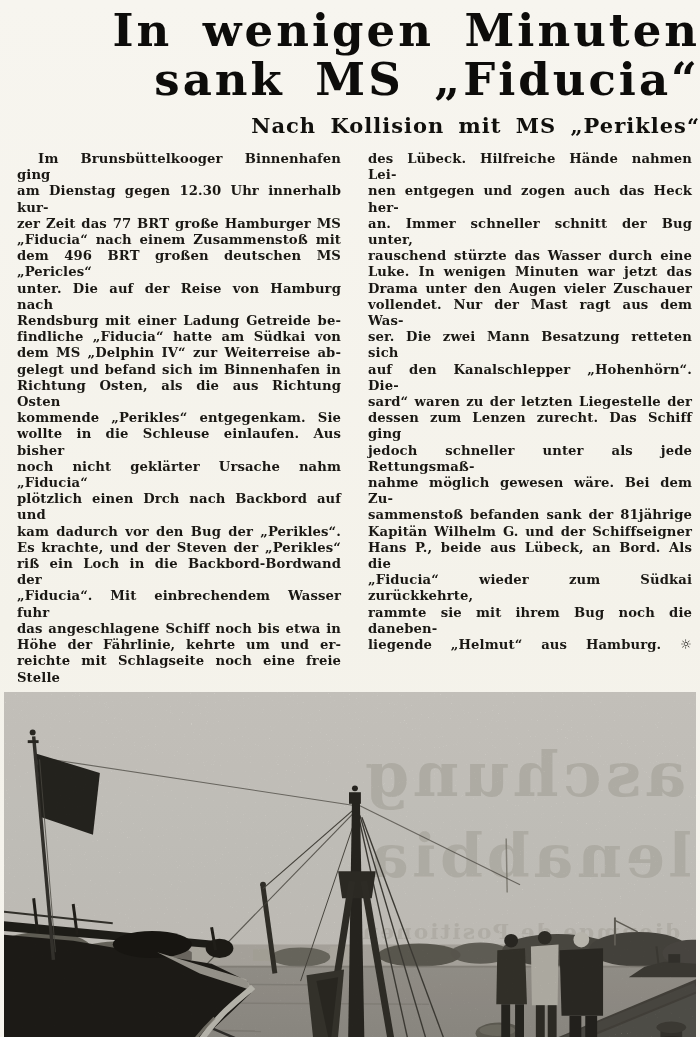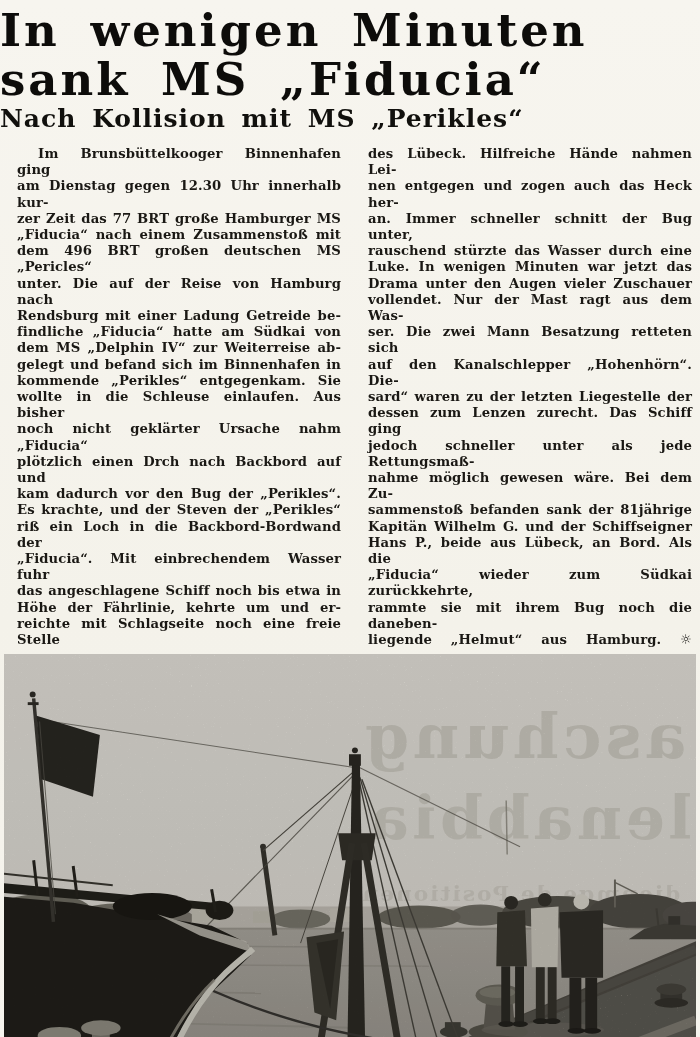--- a/index.html
+++ b/index.html
@@ -5,28 +5,28 @@
   html,body{margin:0;padding:0;}
   .page{
     position:relative;
     width:700px;height:1037px;
     background:#f6f4ee;
     background-image:linear-gradient(180deg,#f7f5ef 0%,#f4f2ea 60%,#f6f4ee 100%);
     font-family:"DejaVu Serif","Liberation Serif",serif;
     color:#161410;
     overflow:hidden;
   }
-  .head{ text-align:left; padding-top:6px; }
+  .head{ text-align:right; padding-top:6px;padding-left:12px; }
   .hl{
     font-size:45px; line-height:49px; font-weight:700;
     letter-spacing:3px; word-spacing:12px; color:#0d0c0a;
   }
   .sub{
-    margin-top:0;
-    font-size:25px; font-weight:700; letter-spacing:1px; word-spacing:6px;
+    margin-top:9px;
+    font-size:21px; font-weight:700; letter-spacing:1px; word-spacing:6px;
     color:#11100d;
   }
   .cols{
     display:flex; gap:18px; padding:0 8px; margin-top:13px;
   }
   .col{ flex:1; min-width:0; }
   .bline{
     font-size:13.2px; line-height:16.2px; font-weight:700;
     text-align:justify; text-align-last:justify;
     word-spacing:1px; letter-spacing:0.1px;
@@ -56,20 +56,21 @@
         <div class="bline">Im Brunsbüttelkooger Binnenhafen ging</div>
         <div class="bline">am Dienstag gegen 12.30 Uhr innerhalb kur-</div>
         <div class="bline">zer Zeit das 77 BRT große Hamburger MS</div>
         <div class="bline">„Fiducia“ nach einem Zusammenstoß mit</div>
         <div class="bline">dem 496 BRT großen deutschen MS „Pericles“</div>
         <div class="bline">unter. Die auf der Reise von Hamburg nach</div>
         <div class="bline">Rendsburg mit einer Ladung Getreide be-</div>
         <div class="bline">findliche „Fiducia“ hatte am Südkai von</div>
         <div class="bline">dem MS „Delphin IV“ zur Weiterreise ab-</div>
         <div class="bline">gelegt und befand sich im Binnenhafen in</div>
+        <div class="bline">Richtung Osten, als die aus Richtung Osten</div>
         <div class="bline">kommende „Perikles“ entgegenkam. Sie</div>
         <div class="bline">wollte in die Schleuse einlaufen. Aus bisher</div>
         <div class="bline">noch nicht geklärter Ursache nahm „Fiducia“</div>
         <div class="bline">plötzlich einen Drch nach Backbord auf und</div>
         <div class="bline">kam dadurch vor den Bug der „Perikles“.</div>
         <div class="bline">Es krachte, und der Steven der „Perikles“</div>
         <div class="bline">riß ein Loch in die Backbord-Bordwand der</div>
         <div class="bline">„Fiducia“. Mit einbrechendem Wasser fuhr</div>
         <div class="bline">das angeschlagene Schiff noch bis etwa in</div>
         <div class="bline">Höhe der Fährlinie, kehrte um und er-</div>

